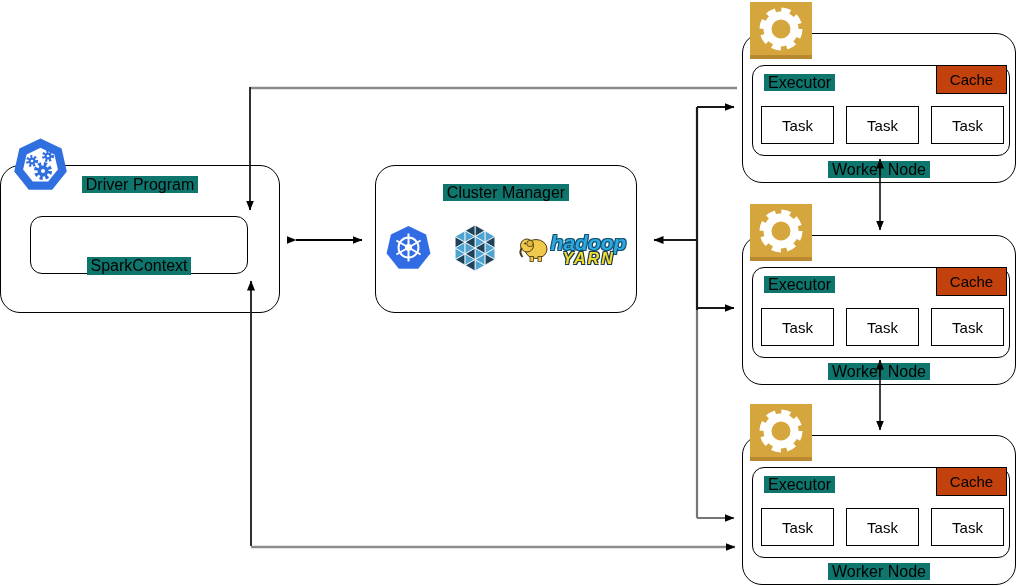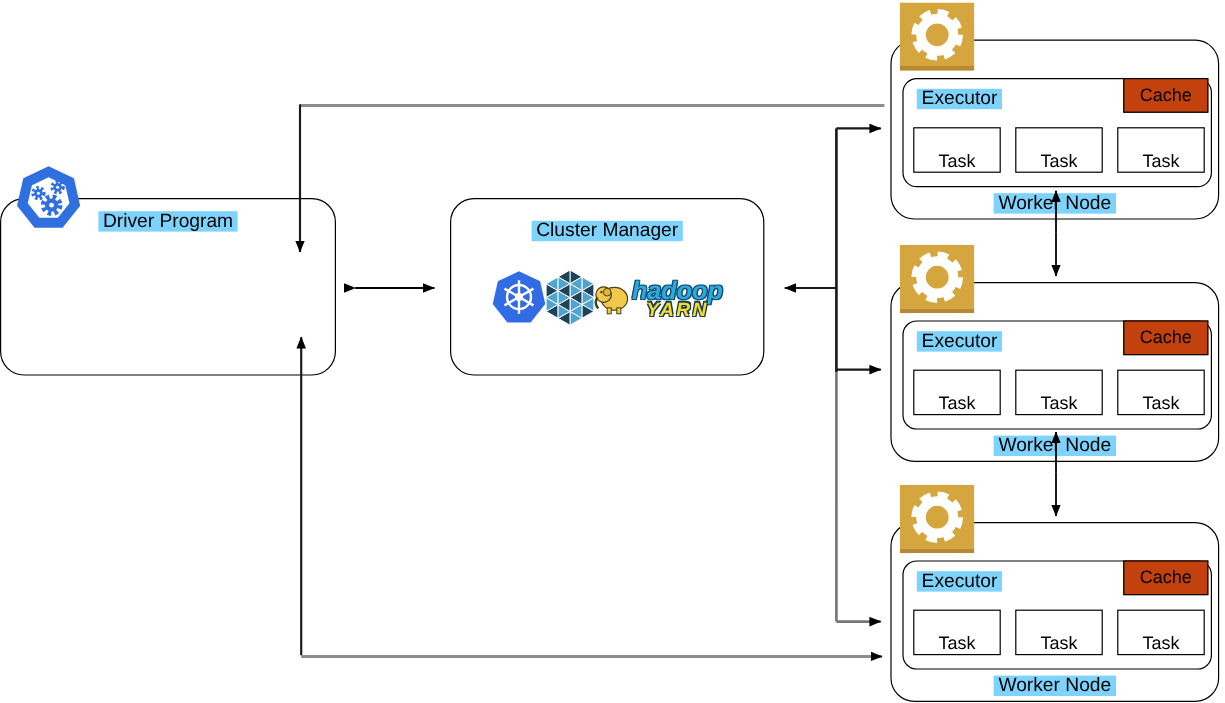--- a/index.html
+++ b/index.html
@@ -1,57 +1,60 @@
 <!DOCTYPE html>
 <html><head>
 <meta charset="utf-8">
 <style>
   html,body{margin:0;padding:0;background:#fff;}
   .canvas{position:relative;width:1021px;height:586px;background:#fff;overflow:hidden;
           font-family:"Liberation Sans","DejaVu Sans",sans-serif;color:#000;}
   .box{position:absolute;border:1.5px solid #000;background:#fff;box-sizing:border-box;}
   .r20{border-radius:20px;}
   .r12{border-radius:12px;}
-  .lbl{background:#7dd3fc;padding:0 4px;white-space:nowrap;margin-top:42px;}
+  .lbl{background:#0f766e;padding:0 4px;white-space:nowrap;margin-top:42px;}
   .ctr{position:absolute;left:0;right:0;text-align:center;font-size:16px;}
   
   .driver{left:0;top:165px;width:280px;height:148px;}
   .spark-context{left:29px;top:50px;width:218px;height:58px;display:flex;align-items:center;justify-content:center;font-size:16px;}
   
   .cluster{left:375px;top:165px;width:262px;height:148px;}
-  .logo-row{position:absolute;left:0;right:0;top:58px;display:flex;align-items:center;justify-content:center;}
+  .logo-row{position:absolute;left:0;right:0;top:58px;display:flex;align-items:center;justify-content:center;gap:24px;}
   
   .worker{position:absolute;left:742px;width:274px;height:150px;border:1.5px solid #000;border-radius:20px;background:#fff;box-sizing:border-box;}
   .w1{top:33px;}.w2{top:235px;}.w3{top:435px;}
   .executor{position:absolute;left:9px;top:31px;width:258px;height:91px;border:1.5px solid #000;border-radius:12px;background:#fff;box-sizing:border-box;}
   .exec-label{position:absolute;left:11px;top:8px;font-size:16px;}
   .cache{position:absolute;right:2px;top:-1px;width:71px;height:29px;border:1.5px solid #000;background:#c2410c;box-sizing:border-box;
          display:flex;align-items:center;justify-content:center;font-size:15px;}
   .task{position:absolute;top:40px;width:73px;height:38px;border:1.5px solid #000;background:#fff;box-sizing:border-box;
-        display:flex;align-items:flex-end;justify-content:center;font-size:15px;}
+        display:flex;align-items:center;justify-content:center;font-size:15px;}
   .t1{left:8px;}.t2{left:93px;}.t3{left:178px;}
   .worker-label{position:absolute;left:0;right:0;bottom:3px;text-align:center;font-size:16px;}
   .gear-icon{position:absolute;left:7px;top:-32px;width:62px;height:57px;z-index:5;}
   .driver-icon{position:absolute;left:13px;top:136px;width:55px;height:59px;z-index:5;}
   .overlay{position:absolute;left:0;top:0;width:1021px;height:586px;pointer-events:none;z-index:4;}
   
   .yarn-wordmark{display:flex;flex-direction:column;line-height:1;font-style:italic;font-weight:bold;transform:translateY(1px);}
   .yarn-top{font-size:21px;color:#2CA9E1;letter-spacing:0px;
             text-shadow:-1px -1px 0 #14506E,1px -1px 0 #14506E,-1px 1px 0 #14506E,1px 1px 0 #14506E;}
   .yarn-bottom{font-size:16px;color:#F2DE2A;letter-spacing:2px;margin-top:-2px;margin-left:12px;
             text-shadow:-1px -1px 0 #1C3A4F,1px -1px 0 #1C3A4F,-1px 1px 0 #1C3A4F,1px 1px 0 #1C3A4F;}
   .yarn-logo{display:flex;align-items:center;gap:2px;}
 </style>
 </head>
 <body>
 
 <div class="canvas">
 
   <div class="box r20 driver">
     <div class="ctr" style="top:10px;"><span class="lbl">Driver Program</span></div>
+    <div class="box r12 spark-context">
+        <span class="lbl">SparkContext</span>
+      </div>
   </div>
 
   <svg class="driver-icon" viewBox="0 0 55 59">
     <polygon points="27.5,2.5 48.6,12.6 53.8,35.4 39.2,53.7 15.8,53.7 1.2,35.4 6.4,12.6" fill="#2F6FE0"></polygon>
     <polygon points="27.5,11.7 41.4,18.4 44.9,33.4 35.2,45.5 19.8,45.5 10.1,33.4 13.6,18.4" fill="#ffffff"></polygon>
     <g>
       <circle cx="30" cy="35" r="7" fill="none" stroke="#2F6FE0" stroke-width="4" stroke-dasharray="3 2.6"></circle>
       <circle cx="30" cy="35" r="5.5" fill="#2F6FE0"></circle>
       <circle cx="30" cy="35" r="2" fill="#ffffff"></circle>
       <circle cx="35" cy="20" r="4.5" fill="none" stroke="#2F6FE0" stroke-width="3" stroke-dasharray="2 1.8"></circle>

